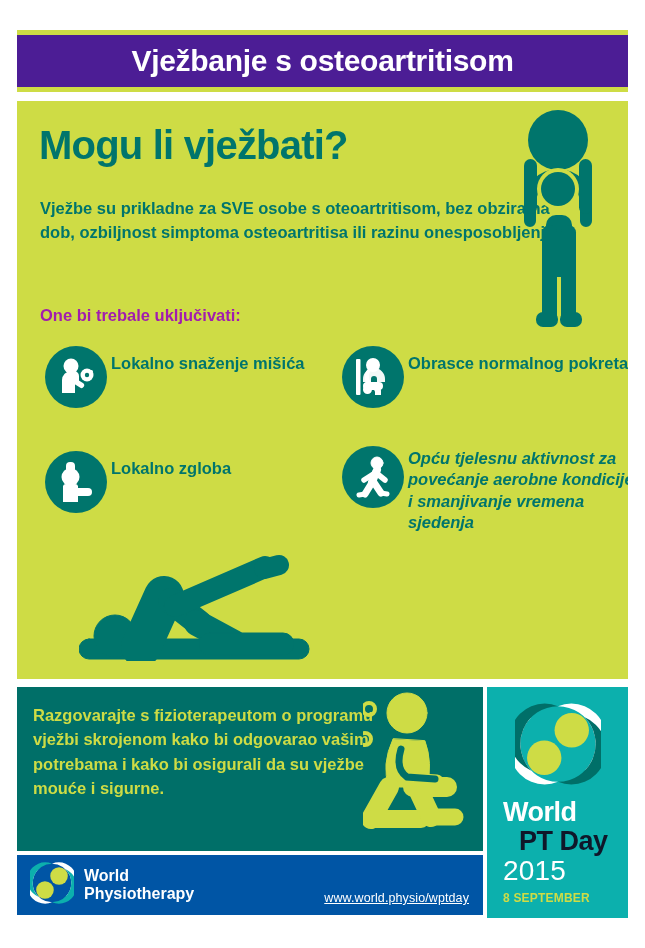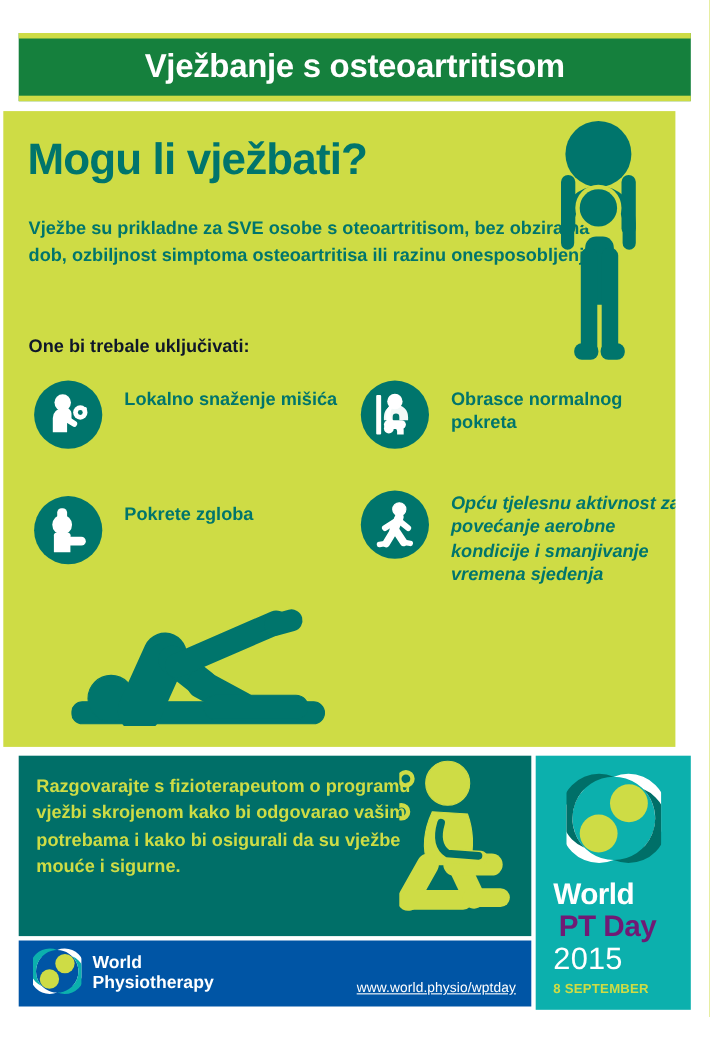--- a/index.html
+++ b/index.html
@@ -8,58 +8,58 @@
     background: #ffffff;
     font-family: "Liberation Sans", sans-serif;
     overflow: hidden;
     position: relative;
   }
   .poster { position: absolute; inset: 0; }
 
   
   .header-wrap {
     position: absolute; left: 17px; top: 30px; width: 611px; height: 62px;
-    background: #15803d;
+    background: #4c1d95;
     border-top: 5px solid #cedc45;
     border-bottom: 5px solid #cedc45;
     display: flex; align-items: center; justify-content: center;
   }
   .header-title {
     color: #ffffff; font-size: 30px; font-weight: bold;
     letter-spacing: -0.3px; white-space: nowrap;
   }
 
   
   .main-panel {
-    position: absolute; left: 3px; top: 101px; width: 611px; height: 578px;
+    position: absolute; left: 17px; top: 101px; width: 611px; height: 578px;
     background: #cedc45; overflow: hidden;
   }
   .h1 {
     position: absolute; left: 22px; top: 22px;
     color: #00756c; font-size: 40px; font-weight: bold; letter-spacing: -0.8px;
   }
   .intro {
     position: absolute; left: 23px; top: 96px; width: 520px;
     color: #00756c; font-size: 16.5px; font-weight: bold; line-height: 1.45;
   }
   .subhead {
     position: absolute; left: 23px; top: 205px;
-    color: #0f172a; font-size: 16.5px; font-weight: bold;
+    color: #a21caf; font-size: 16.5px; font-weight: bold;
   }
 
   
   .bullet { position: absolute; display: flex; align-items: flex-start; }
   .icon-circle {
     width: 62px; height: 62px; border-radius: 50%;
     background: #00756c; flex: 0 0 62px;
     display: flex; align-items: center; justify-content: center;
   }
   .bullet-label {
     color: #00756c; font-size: 16.5px; font-weight: bold;
-    line-height: 1.3; margin-left: 20px; padding-top: 7px;
+    line-height: 1.3; margin-left: 4px; padding-top: 7px;
   }
   #bullet-0 { left: 28px;  top: 245px; width: 290px; }
   #bullet-1 { left: 325px; top: 245px; width: 300px; }
   #bullet-2 { left: 28px;  top: 350px; width: 290px; }
   #bullet-3 { left: 325px; top: 345px; width: 300px; }
   #bullet-3 .bullet-label { padding-top: 2px; font-style: italic; }
 
   
   .fig-standing { position: absolute; right: 18px; top: 6px; }
   .fig-lying    { position: absolute; left: 62px; bottom: 14px; }
@@ -81,22 +81,22 @@
     background: #0cb0ad;
     display: flex; flex-direction: column; align-items: center;
   }
   .wpt-mark { margin-top: 14px; }
   .wpt-world {
     color: #ffffff; font-size: 27px; font-weight: bold;
     letter-spacing: -0.5px; margin-top: 8px; align-self: flex-start;
     margin-left: 16px; line-height: 1.0;
   }
   .wpt-ptday {
-    color: #701a75; font-size: 27px; font-weight: bold;
-    letter-spacing: -0.5px; align-self: flex-start; margin-left: 21px;
+    color: #0f172a; font-size: 27px; font-weight: bold;
+    letter-spacing: -0.5px; align-self: flex-start; margin-left: 32px;
     line-height: 1.12;
   }
   .wpt-year {
     color: #ffffff; font-size: 28px; font-weight: normal;
     align-self: flex-start; margin-left: 16px; line-height: 1.1;
     letter-spacing: 0.2px;
   }
   .wpt-date {
     color: #cedc45; font-size: 12px; font-weight: bold;
     align-self: flex-start; margin-left: 16px; margin-top: 4px;
@@ -189,21 +189,21 @@
         <svg width="44" height="44" viewBox="0 0 44 44" aria-hidden="true">
           <g fill="#ffffff">
             <rect x="12" y="2" width="9" height="11" rx="4"></rect>
             <circle cx="16.5" cy="17" r="9"></circle>
             <path d="M9 26 h15 v16 h-15 z"></path>
             <rect x="9" y="24" width="15" height="6" rx="3"></rect>
             <rect x="15" y="28" width="23" height="8" rx="4"></rect>
           </g>
         </svg>
       </div>
-      <div class="bullet-label">Pokrete zgloba</div>
+      <div class="bullet-label">Lokalno zgloba</div>
     </div>
 
     <div class="bullet" id="bullet-3">
       <div class="icon-circle">
         <svg width="44" height="44" viewBox="0 0 44 44" aria-hidden="true">
           <g fill="#ffffff" stroke="#ffffff" stroke-linecap="round">
             <circle cx="26" cy="8" r="6"></circle>
             <path d="M26 15 L21 27" stroke-width="8" fill="none"></path>
             <path d="M22 26 L14 39" stroke-width="7" fill="none"></path>
             <path d="M22 26 L30 38" stroke-width="7" fill="none"></path>

